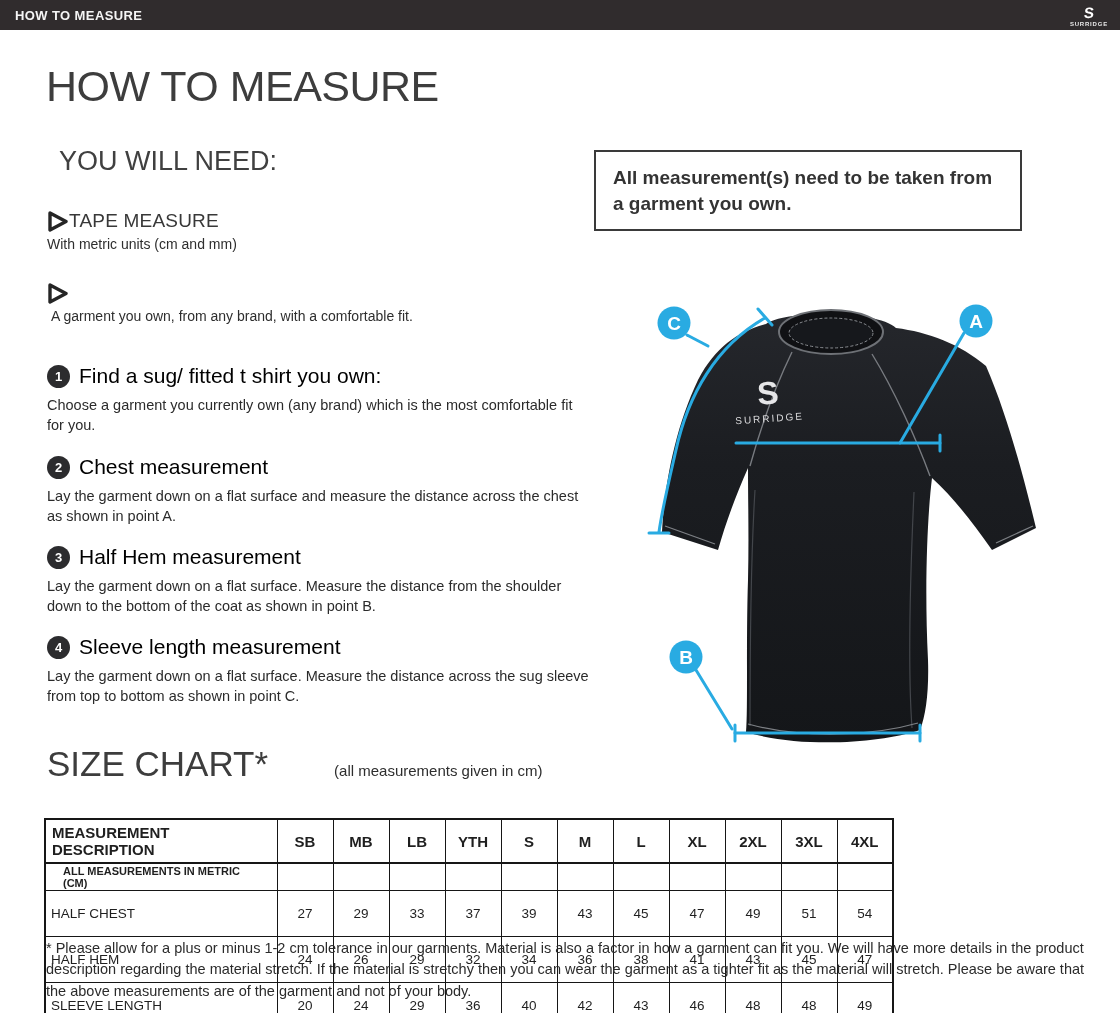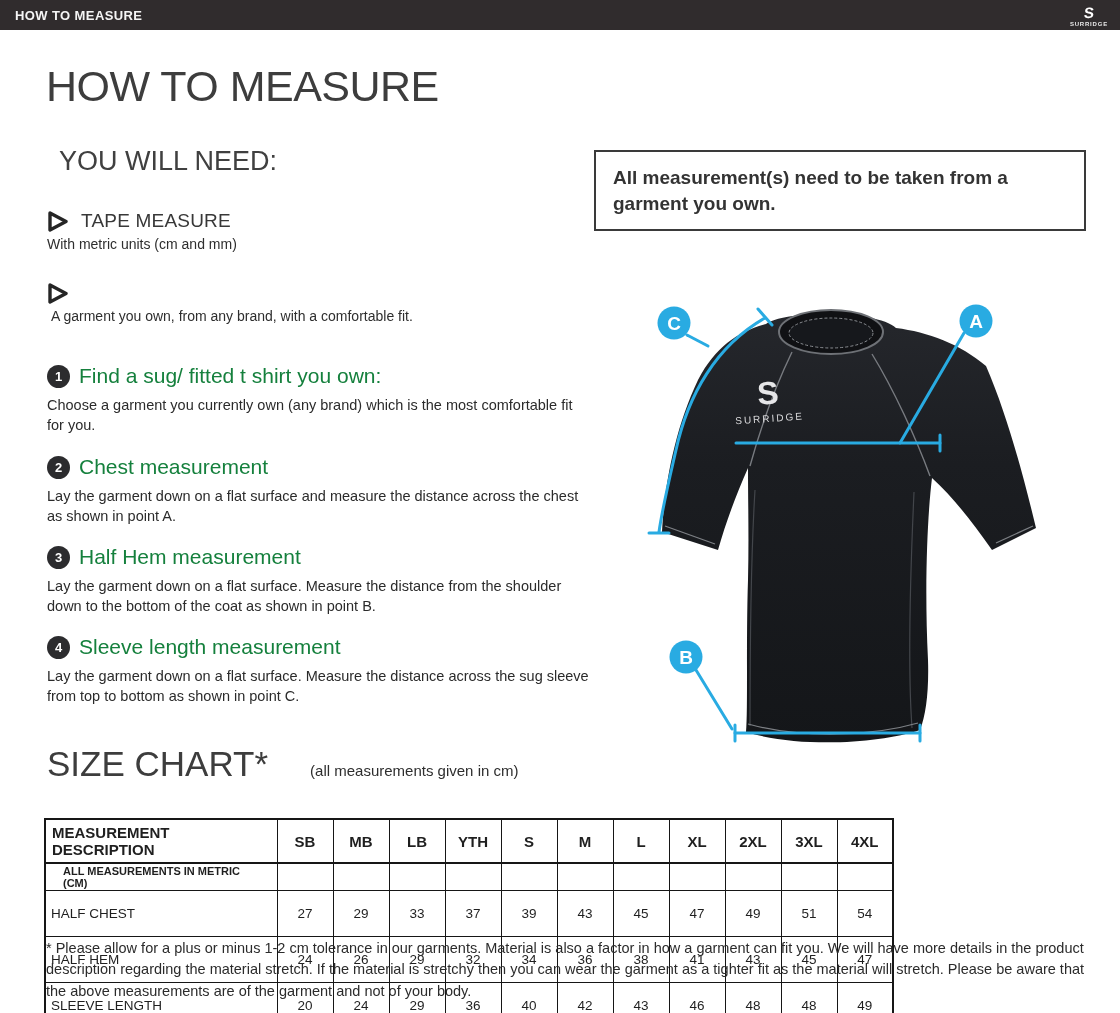--- a/index.html
+++ b/index.html
@@ -13,45 +13,45 @@
   .topbar-logo { display:flex; flex-direction:column; align-items:center; line-height:1; padding-top:2px; }
   .topbar-logo .s { color:#fff; font-weight:bold; font-size:15px; transform:skewX(-6deg); }
   .topbar-logo .brand { color:#e9e9e9; font-size:6px; letter-spacing:.8px; font-weight:bold; margin-top:1px; }
 
   
   .h1 { position:absolute; left:46px; top:62px; font-size:43px; color:#3d3d3d; letter-spacing:-0.5px; }
   .h2-need { position:absolute; left:59px; top:146px; font-size:27px; color:#404040;text-align:center; }
 
   
   .need-item { position:absolute; left:47px; width:520px; }
-  .need-item .row { display:flex; align-items:center; gap:12px; }
+  .need-item .row { display:flex; align-items:center; }
   .need-item .title { font-size:19px; color:#383838; letter-spacing:.2px; }
   .need-item .desc { font-size:14px; color:#2e2e2e; margin-top:4px; }
   .need-item.first { top:210px; }
   .need-item.second { top:283px; }
   .need-item.second .desc { margin-left:4px; }
 
   
   .step { position:absolute; left:47px; width:545px; }
   .step .head { display:flex; align-items:center; gap:9px; margin-bottom:7px; }
   .step .num { width:23px; height:23px; border-radius:50%; background:#2c2c2e; color:#fff;
                font-size:13px; font-weight:bold; display:flex; align-items:center; justify-content:center; }
-  .step .title { font-size:21px; color:#15803d; }
+  .step .title { font-size:21px; color:#000000; }
   .step .desc { font-size:14.5px; color:#2b2b2b; line-height:1.38; }
   .step.s1 { top:364px; } .step.s2 { top:455px; } .step.s3 { top:545px; } .step.s4 { top:635px; }
 
   
-  .callout { position:absolute; left:594px; top:150px; width:492px; border:2px solid #3a3a3a;
+  .callout { position:absolute; left:594px; top:150px; width:428px; border:2px solid #3a3a3a;
              padding:13px 17px; font-size:19px; font-weight:bold; color:#333; line-height:1.35; }
 
   
   .diagram { position:absolute; left:598px; top:280px; width:492px; height:496px; }
 
   
-  .size-head { position:absolute; left:47px; top:744px; display:flex; align-items:flex-end; gap:42px; }
+  .size-head { position:absolute; left:47px; top:744px; display:flex; align-items:flex-end; gap:66px; }
   .size-head .title { font-size:35px; color:#3d3d3d; }
   .size-head .note { font-size:15px; font-weight:normal; color:#2e2e2e; padding-bottom:5px; }
 
   table.size-table { position:absolute; left:44px; top:818px; border-collapse:collapse;
                      border:2px solid #161616; color:#1f1f1f; }
   .size-table th, .size-table td { border:1px solid #161616; }
   .size-table thead th { border-bottom:2px solid #161616; font-size:15px; font-weight:bold; padding:4px 6px; }
   .size-table thead th.desc { text-align:left; width:232px; }
   .size-table th.sz { width:56px; text-align:center; }
   .size-table tr.metric td { font-size:11px; font-weight:bold; padding:1px 17px; height:16px; }

